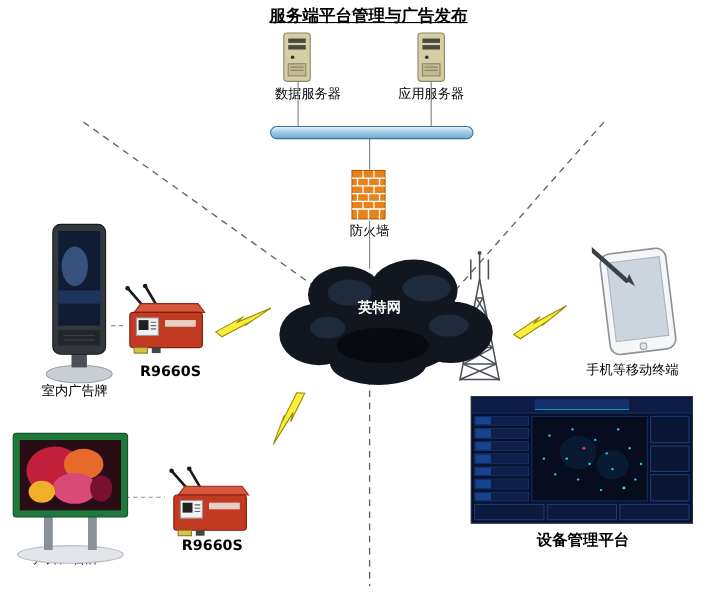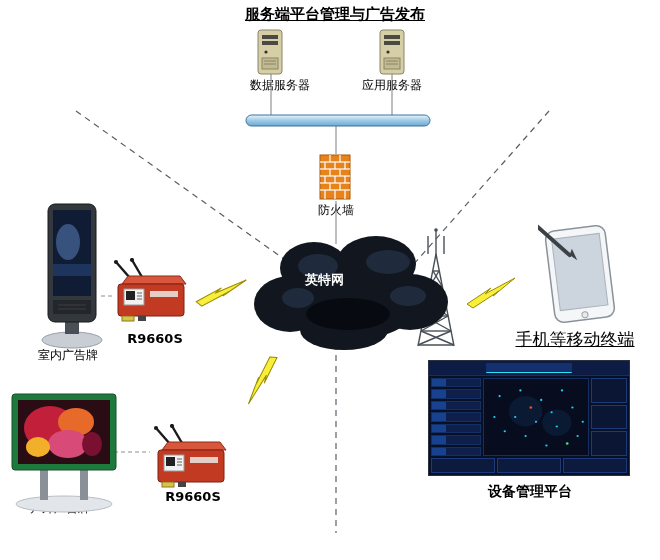--- a/index.html
+++ b/index.html
@@ -12,21 +12,21 @@
   .label{
     position:absolute;font-size:12px;line-height:1.2;text-align:center;color:#000;
   }
   .label.bold{font-weight:bold;}
   .stem{stroke:#7a7f85;stroke-width:1;}
   .dash{stroke:#5a5f66;stroke-width:1.2;stroke-dasharray:6 5;fill:none;}
   .dash-sm{stroke:#8a8f96;stroke-width:1;stroke-dasharray:4 3;fill:none;}
 
   
   .cloud-label{
-    position:absolute;left:305px;top:271px;width:80px;text-align:left;
+    position:absolute;left:305px;top:271px;width:80px;text-align:center;
     color:#ffffff;font-size:13px;font-weight:bold;z-index:5;
   }
 
   
   .shot{
     left:428px;top:360px;width:202px;height:116px;background:#081028;
     border:1px solid #2a3142;box-sizing:border-box;z-index:3;
     display:flex;flex-direction:column;
   }
   .shot-top{height:14px;background:#0c1c44;border-bottom:1px solid #123064;position:relative;}
@@ -256,21 +256,21 @@
 
   <svg class="abs" style="left:538px;top:218px;z-index:2;" width="84" height="112" viewBox="0 0 84 112">
     <g transform="rotate(-7 42 56)">
       <rect x="12" y="10" width="60" height="92" rx="9" fill="#f4f6f8" stroke="#8a929b" stroke-width="1.5"></rect>
       <rect x="18" y="18" width="48" height="72" fill="#ccd5dd" stroke="#aab2ba"></rect>
       <circle cx="42" cy="97" r="3" fill="#e6eaee" stroke="#9aa2aa"></circle>
       <line x1="4" y1="2" x2="34" y2="36" stroke="#3c4146" stroke-width="4" stroke-linecap="round"></line>
       <polygon points="34,36 41,42 37,30" fill="#3c4146"></polygon>
     </g>
   </svg>
-  <div class="label" style="left:505px;top:329px;width:140px;font-size:17px;text-decoration:underline;">手机等移动终端</div>
+  <div class="label" style="left:505px;top:329px;width:140px;font-size:12px;">手机等移动终端</div>
 
   <div class="abs shot">
     <div class="shot-top">
       <div class="shot-title"></div>
     </div>
     <div class="shot-body">
       <div class="shot-left">
         <div class="shot-row"></div>
         <div class="shot-row"></div>
         <div class="shot-row"></div>

